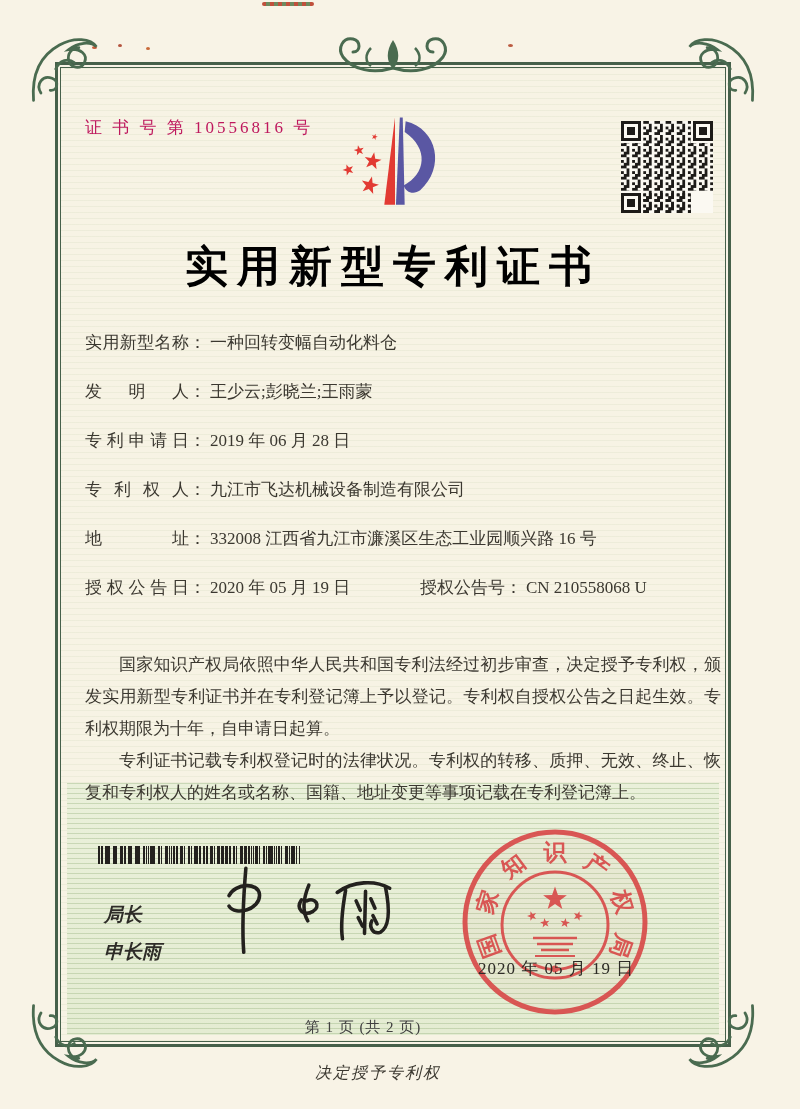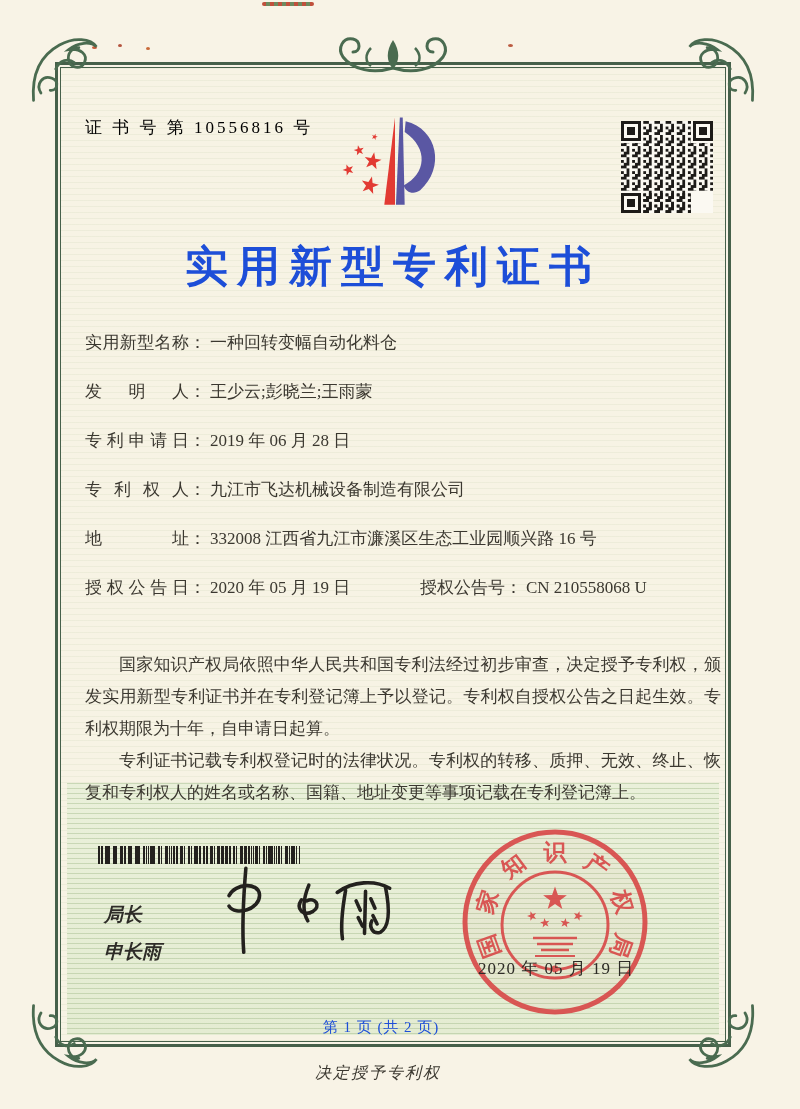--- a/index.html
+++ b/index.html
@@ -27,26 +27,26 @@
       linear-gradient(180deg,#eaf0da, #e4ecd2);
   }
   
   .orn{position:absolute;color:#4a6b50;}
   .orn svg{display:block;}
   .orn-tr{transform:scaleX(-1);}
   .orn-bl{transform:scaleY(-1);}
   .orn-br{transform:scale(-1,-1);}
   .speck{position:absolute;border-radius:50%;}
   
-  .cert-no{position:absolute;left:85px;top:116px;font-size:17px;letter-spacing:3px;color:#000000;}
+  .cert-no{position:absolute;left:85px;top:116px;font-size:17px;letter-spacing:3px;color:#be185d;}
   .logo{position:absolute;left:328px;top:106px;}
   .qr{position:absolute;left:621px;top:121px;width:92px;height:92px;}
   .title{
     position:absolute;left:55px;top:238px;width:676px;text-align:center;
-    font-size:43px;font-weight:700;letter-spacing:9px;color:#1d4ed8;
+    font-size:43px;font-weight:700;letter-spacing:9px;color:#000000;
   }
   
   .fields{position:absolute;left:85px;top:333px;width:640px;font-size:17px;color:#3b3830;}
   .f-row{height:19px;line-height:19px;margin-bottom:30px;position:relative;white-space:nowrap;}
   .f-label{display:inline-block;width:104px;text-align:justify;text-align-last:justify;vertical-align:top;}
   .f-colon{display:inline-block;margin-right:4px;}
   .grant-right{position:absolute;left:335px;top:0;}
   
   .paras{position:absolute;left:85px;top:649px;width:636px;font-size:17px;line-height:32px;
          text-align:justify;color:#3b3830;}
@@ -56,22 +56,22 @@
     position:absolute;left:98px;top:846px;width:202px;height:18px;
     background-image:
       repeating-linear-gradient(90deg,#23211e 0 2px,rgba(0,0,0,0) 2px 3px,#23211e 3px 4px,rgba(0,0,0,0) 4px 7px,#23211e 7px 10px,rgba(0,0,0,0) 10px 11px,#23211e 11px 12px,rgba(0,0,0,0) 12px 15px),
       repeating-linear-gradient(90deg,rgba(0,0,0,0) 0 4px,#23211e 4px 5px,rgba(0,0,0,0) 5px 9px,#23211e 9px 11px,rgba(0,0,0,0) 11px 17px,#23211e 17px 18px,rgba(0,0,0,0) 18px 23px);
   }
   .signer{position:absolute;left:104px;top:896px;font-family:"Liberation Sans","DejaVu Sans",sans-serif;
           font-size:19px;line-height:37px;font-weight:600;color:#2e2c28;font-style:italic;}
   .signature{position:absolute;left:212px;top:862px;}
   .seal{position:absolute;left:455px;top:822px;}
   .seal-date{position:absolute;left:478px;top:957px;font-size:17px;letter-spacing:1px;color:#2d2b26;z-index:5;}
-  .page-info{position:absolute;left:381px;top:1018px;transform:translateX(-50%);
-             font-size:15px;letter-spacing:1px;color:#1d4ed8;white-space:nowrap;}
+  .page-info{position:absolute;left:363px;top:1018px;transform:translateX(-50%);
+             font-size:15px;letter-spacing:1px;color:#404040;white-space:nowrap;}
   .back-note{position:absolute;left:378px;top:1063px;transform:translateX(-50%);
              font-size:16px;font-style:italic;letter-spacing:2px;color:#3b3830;white-space:nowrap;}
 </style>
 </head>
 <body>
 
 <div class="page">
 
   <svg width="0" height="0" style="position:absolute" aria-hidden="true">
     <defs>

